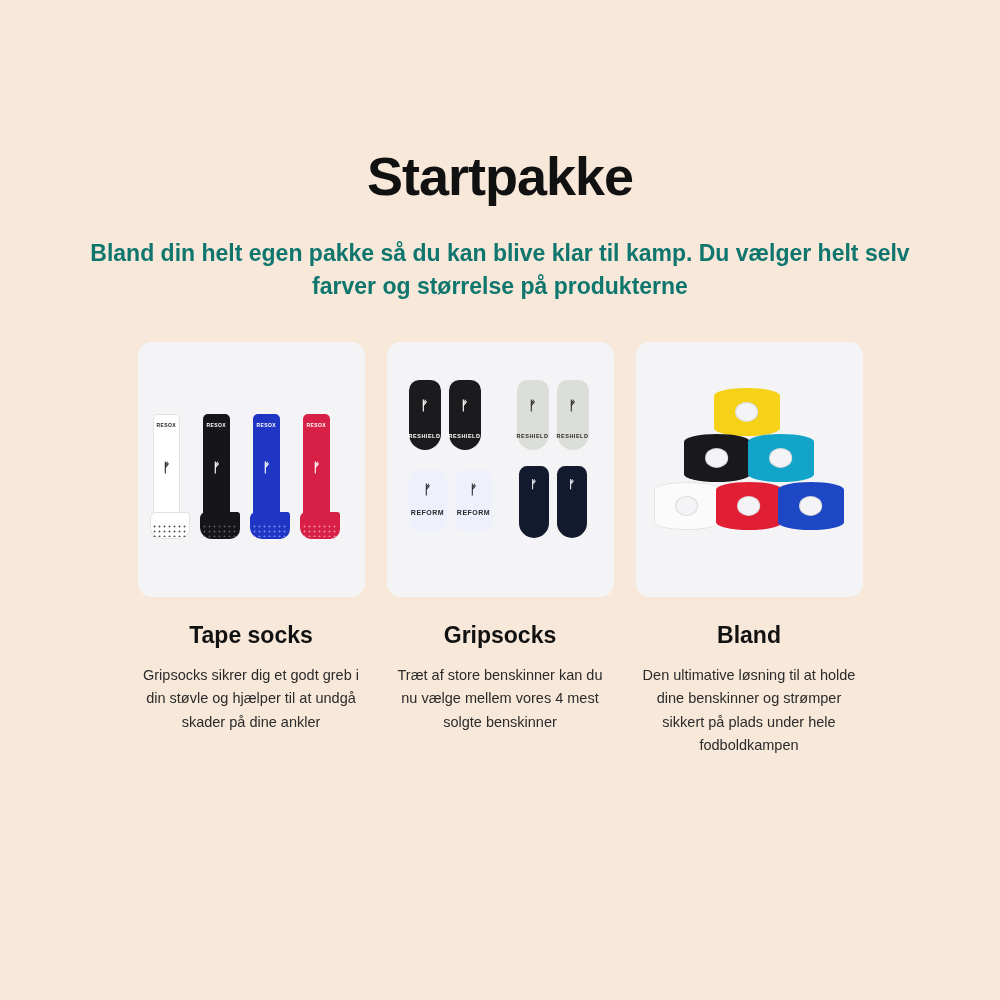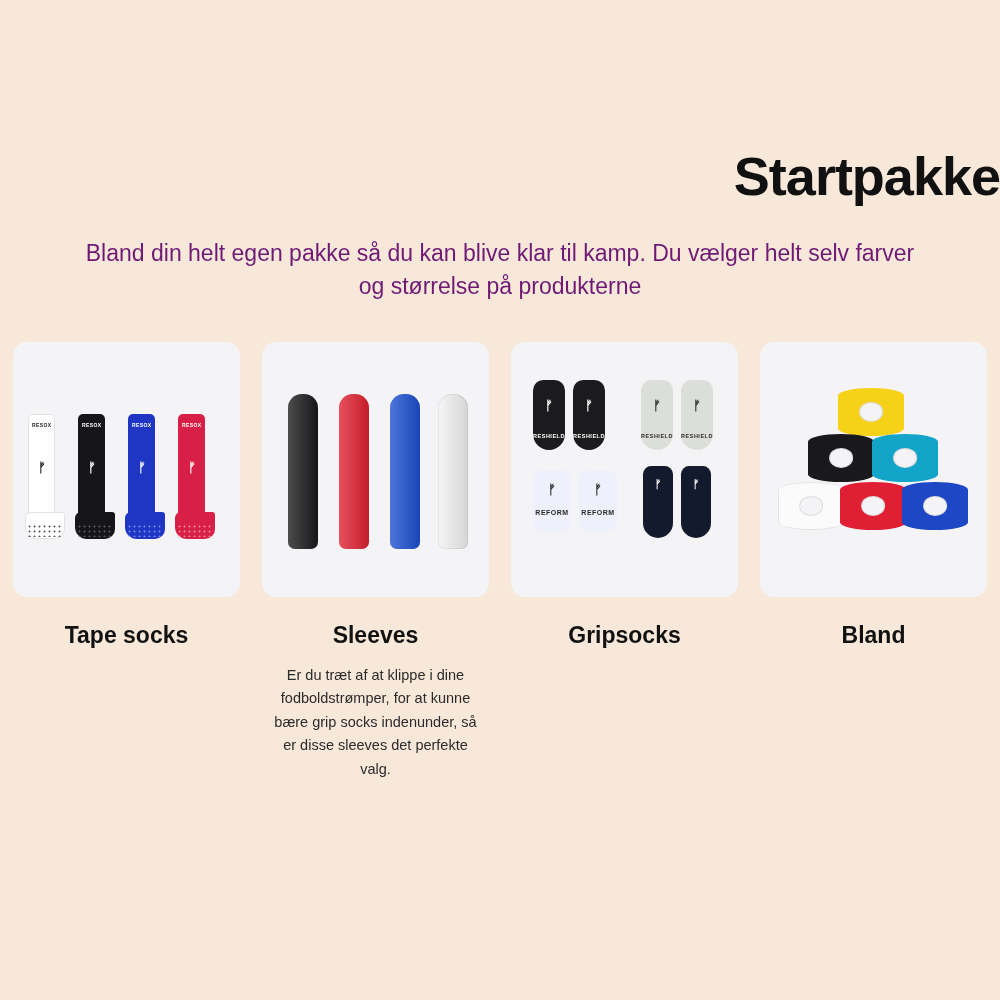--- a/index.html
+++ b/index.html
@@ -10,32 +10,32 @@
     font-family: "Liberation Sans", sans-serif;
     overflow: hidden;
   }
   .page {
     width: 1000px;
     height: 1000px;
     background: #f7e8da;
     position: relative;
   }
   .heading {
-    text-align: right;
+    text-align: center;
     font-size: 54px;
     font-weight: 700;
     letter-spacing: -1px;
     color: #111;
     margin-top: 145px;
   }
   .subheading {
     text-align: center;
     font-size: 23px;
-    font-weight: 400;
-    color: #701a75;
+    font-weight: 700;
+    color: #0f766e;
     line-height: 1.45;
     margin: 30px auto 0;
     width: 830px;
   }
   .cards {
     display: flex;
     justify-content: center;
     gap: 22px;
     margin-top: 38px;
     padding: 0 18px;
@@ -205,32 +205,23 @@
           <div class="leg" style="background:#d81f45;">
             <div class="brand" style="color:#ffffff;">RESOX</div>
             <div class="logo" style="color:#ffffff;">ᚠ</div>
           </div>
           <div class="foot" style="background:#d81f45;">
             <div class="grip-dots" style="color:#ffb3c2;"></div>
           </div>
         </div>
       </div>
       <div class="card-title">Tape socks</div>
+      <div class="card-desc">Gripsocks sikrer dig et godt greb i din støvle og hjælper til at undgå skader på dine ankler</div>
     </div>
 
-    <div class="card">
-      <div class="thumb">
-        <div class="sleeve" style="left:26px;background:#1a1a1c;"></div>
-        <div class="sleeve" style="left:77px;background:#e02030;"></div>
-        <div class="sleeve" style="left:128px;background:#1b4fd0;"></div>
-        <div class="sleeve" style="left:176px;background:#f3f3f3;box-shadow:inset 0 0 0 1px #e0e0e0;"></div>
-      </div>
-      <div class="card-title">Sleeves</div>
-      <div class="card-desc">Er du træt af at klippe i dine fodboldstrømper, for at kunne bære grip socks indenunder, så er disse sleeves det perfekte valg.</div>
-    </div>
 
     <div class="card">
       <div class="thumb">
 
         <div class="guard" style="left:22px;top:38px;width:32px;height:70px;background:#1b1b1e;">
           <div class="gl" style="color:#fff;">ᚠ</div>
           <div class="gt" style="color:#fff;">RESHIELD</div>
         </div>
         <div class="guard" style="left:62px;top:38px;width:32px;height:70px;background:#1b1b1e;">
           <div class="gl" style="color:#fff;">ᚠ</div>
@@ -256,20 +247,21 @@
         </div>
 
         <div class="guard" style="left:132px;top:124px;width:30px;height:72px;background:#141a2e;border-radius:12px 12px 22px 22px;">
           <div class="gl" style="color:#fff;top:12px;font-size:11px;">ᚠ</div>
         </div>
         <div class="guard" style="left:170px;top:124px;width:30px;height:72px;background:#141a2e;border-radius:12px 12px 22px 22px;">
           <div class="gl" style="color:#fff;top:12px;font-size:11px;">ᚠ</div>
         </div>
       </div>
       <div class="card-title">Gripsocks</div>
+      <div class="card-desc">Træt af store benskinner kan du nu vælge mellem vores 4 mest solgte benskinner</div>
     </div>
 
     <div class="card">
       <div class="thumb">
         <div class="roll" style="left:78px;top:46px;width:66px;height:48px;background:#f5d118;">
           <div class="hole"></div>
         </div>
         <div class="roll" style="left:48px;top:92px;width:66px;height:48px;background:#19191b;">
           <div class="hole"></div>
         </div>
@@ -280,16 +272,17 @@
           <div class="hole"></div>
         </div>
         <div class="roll" style="left:80px;top:140px;width:66px;height:48px;background:#e01f35;">
           <div class="hole"></div>
         </div>
         <div class="roll" style="left:142px;top:140px;width:66px;height:48px;background:#1d47c4;">
           <div class="hole"></div>
         </div>
       </div>
       <div class="card-title">Bland</div>
+      <div class="card-desc">Den ultimative løsning til at holde dine benskinner og strømper sikkert på plads under hele fodboldkampen</div>
     </div>
 
   </div>
 </div>
 
 </body></html>

